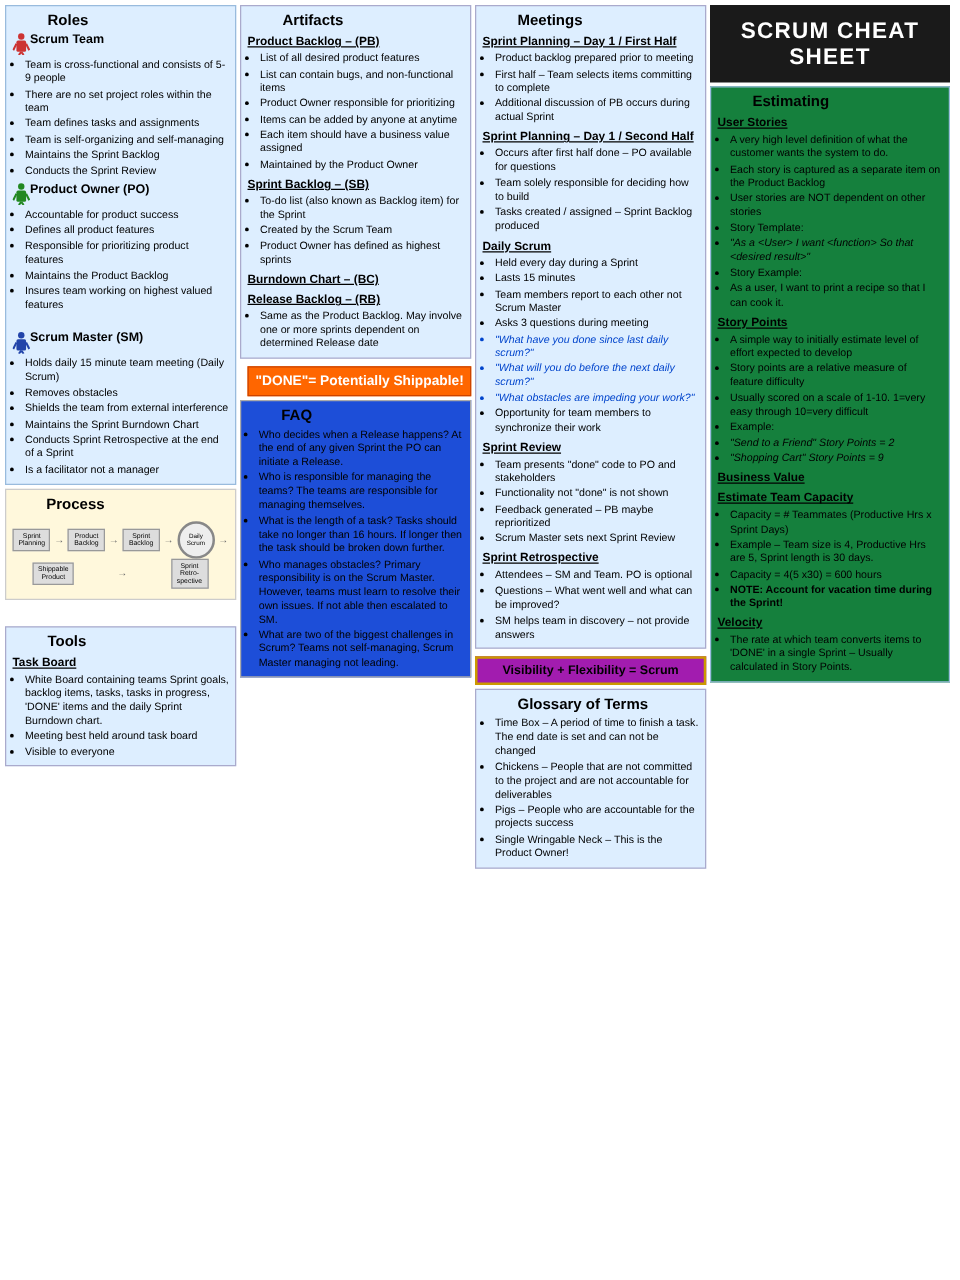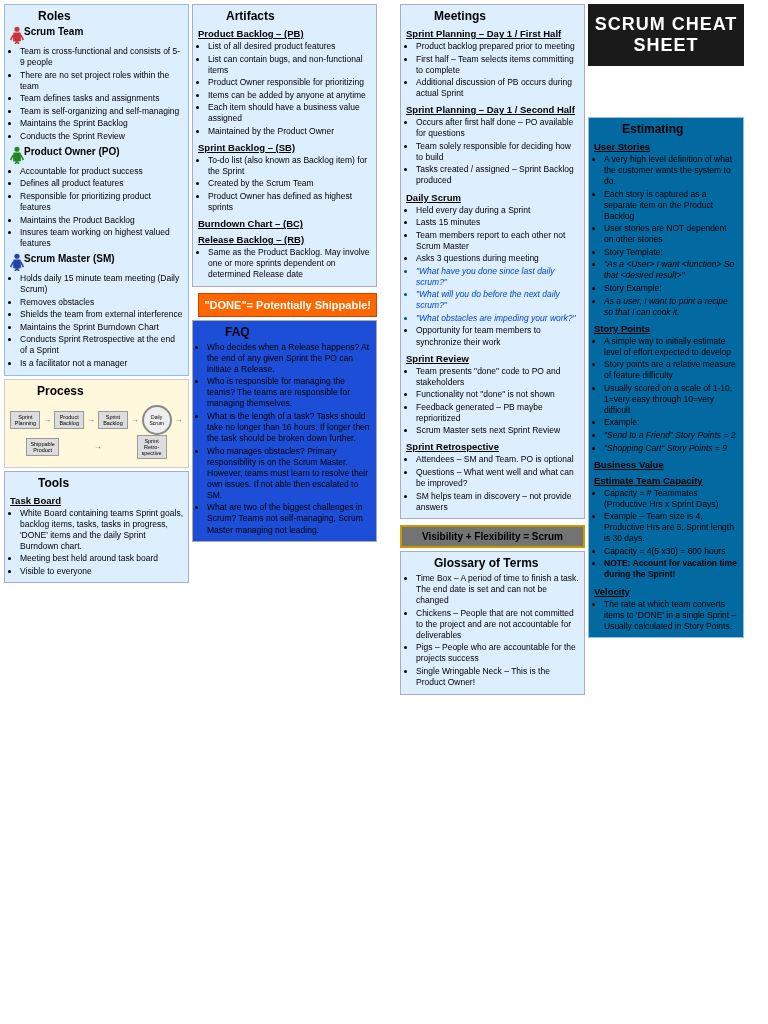--- a/index.html
+++ b/index.html
@@ -104,21 +104,21 @@
       color: #fff;
       text-align: center;
       font-weight: bold;
       font-size: 11px;
       padding: 5px;
       margin: 3px 0;
       border: 1px solid #cc4400;
     }
     
     .visibility-banner {
-      background: #737373;
+      background: #a21caf;
       border: 2px solid #cc9900;
       text-align: center;
       font-weight: bold;
       font-size: 10px;
       padding: 4px;
       margin: 3px 0;
     }
     
     .blue-italic {
       color: #0044cc;
@@ -184,21 +184,21 @@
         </div>
         <ul>
           <li>Accountable for product success</li>
           <li>Defines all product features</li>
           <li>Responsible for prioritizing product features</li>
           <li>Maintains the Product Backlog</li>
           <li>Insures team working on highest valued features</li>
         </ul>
       </div>
 
-      <div style="margin-top:4px;">
+      <div style="margin-top:16px;">
         <div class="role-header">
           <svg class="person" viewBox="0 0 20 28">
             <circle cx="10" cy="5" r="4" fill="#2244aa"></circle>
             <rect x="4" y="10" width="12" height="14" rx="2" fill="#2244aa"></rect>
             <line x1="4" y1="14" x2="0" y2="22" stroke="#2244aa" stroke-width="2.5"></line>
             <line x1="16" y1="14" x2="20" y2="22" stroke="#2244aa" stroke-width="2.5"></line>
             <line x1="10" y1="24" x2="7" y2="28" stroke="#2244aa" stroke-width="2.5"></line>
             <line x1="10" y1="24" x2="13" y2="28" stroke="#2244aa" stroke-width="2.5"></line>
           </svg>
           <span class="role-title">Scrum Master (SM)</span>
@@ -207,21 +207,21 @@
           <li>Holds daily 15 minute team meeting (Daily Scrum)</li>
           <li>Removes obstacles</li>
           <li>Shields the team from external interference</li>
           <li>Maintains the Sprint Burndown Chart</li>
           <li>Conducts Sprint Retrospective at the end of a Sprint</li>
           <li>Is a facilitator not a manager</li>
         </ul>
       </div>
     </div>
 
-    <div class="process-section" style="border:1px solid #ccc; padding:4px; margin-bottom:3px; background:#fff8dc;">
+    <div class="process-section" style="border:1px solid #ccc; padding:4px; margin-bottom:21px; background:#fff8dc;">
       <div class="section-title large">Process</div>
       <div class="process-diagram">
 
         <div style="display:flex; flex-direction:column; align-items:center;">
           <div class="process-box" style="font-size:5.5px; background:#ddd;">Sprint<br>Planning</div>
         </div>
         <span class="process-arrow">→</span>
         <div style="display:flex; flex-direction:column; align-items:center;">
           <div class="process-box" style="font-size:5.5px; background:#ddd;">Product<br>Backlog</div>
         </div>
@@ -292,21 +292,21 @@
       <ul>
         <li>Who decides when a Release happens? At the end of any given Sprint the PO can initiate a Release.</li>
         <li>Who is responsible for managing the teams? The teams are responsible for managing themselves.</li>
         <li>What is the length of a task? Tasks should take no longer than 16 hours. If longer then the task should be broken down further.</li>
         <li>Who manages obstacles? Primary responsibility is on the Scrum Master. However, teams must learn to resolve their own issues. If not able then escalated to SM.</li>
         <li>What are two of the biggest challenges in Scrum? Teams not self-managing, Scrum Master managing not leading.</li>
       </ul>
     </div>
   </div>
 
-  <div class="column-wrapper" style="width: 185px; flex-shrink: 0; margin-left: 20px;">
+  <div class="column-wrapper" style="width: 185px; flex-shrink: 0;">
     <div class="section section-bg-blue">
       <div class="section-title large">Meetings</div>
 
       <div class="subsection-title">Sprint Planning – Day 1 / First Half</div>
       <ul>
         <li>Product backlog prepared prior to meeting</li>
         <li>First half – Team selects items committing to complete</li>
         <li>Additional discussion of PB occurs during actual Sprint</li>
       </ul>
 
@@ -351,36 +351,36 @@
       <div class="section-title large">Glossary of Terms</div>
       <ul>
         <li>Time Box – A period of time to finish a task. The end date is set and can not be changed</li>
         <li>Chickens – People that are not committed to the project and are not accountable for deliverables</li>
         <li>Pigs – People who are accountable for the projects success</li>
         <li>Single Wringable Neck – This is the Product Owner!</li>
       </ul>
     </div>
   </div>
 
-  <div class="column-wrapper" style="width: 156px; flex-shrink: 0; gap: 48px;">
+  <div class="column-wrapper" style="width: 192px; flex-shrink: 0;">
 
     <div class="col4-header">SCRUM CHEAT SHEET</div>
 
-    <div style="background:#0369a1; border:1px solid #99bbdd; padding:4px 5px; margin-top:3px;">
+    <div style="background:#15803d; border:1px solid #99bbdd; padding:4px 5px; margin-top:3px;">
       <div class="section-title large">Estimating</div>
 
       <div class="subsection-title">User Stories</div>
       <ul>
         <li>A very high level definition of what the customer wants the system to do.</li>
         <li>Each story is captured as a separate item on the Product Backlog</li>
         <li>User stories are NOT dependent on other stories</li>
         <li>Story Template:</li>
         <li style="font-style:italic;">"As a &lt;User&gt; I want &lt;function&gt; So that &lt;desired result&gt;"</li>
         <li>Story Example:</li>
-        <li style="font-style:italic;">As a user, I want to print a recipe so that I can cook it.</li>
+        <li style="">As a user, I want to print a recipe so that I can cook it.</li>
       </ul>
 
       <div class="subsection-title">Story Points</div>
       <ul>
         <li>A simple way to initially estimate level of effort expected to develop</li>
         <li>Story points are a relative measure of feature difficulty</li>
         <li>Usually scored on a scale of 1-10. 1=very easy through 10=very difficult</li>
         <li>Example:</li>
         <li style="font-style:italic;">"Send to a Friend" Story Points = 2</li>
         <li style="font-style:italic;">"Shopping Cart" Story Points = 9</li>

